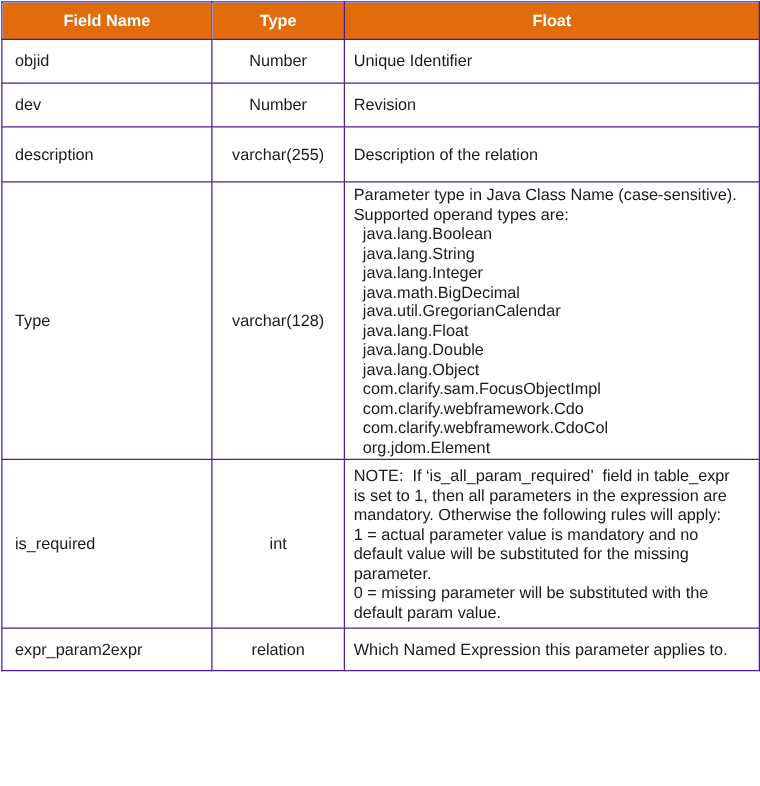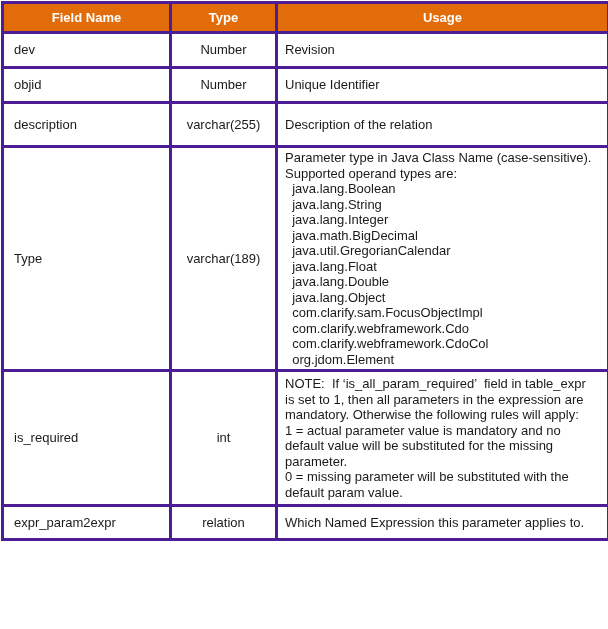--- a/index.html
+++ b/index.html
@@ -16,21 +16,21 @@
     padding-top: 1px;
   }
   table.fields {
     border-collapse: collapse;
     table-layout: fixed;
     width: 606px;
     margin-left: 1px;
   }
   table.fields th,
   table.fields td {
-    border: 3px solid #4c1d95;
+    border: 1px solid #4c1d95;
     box-sizing: border-box;
     overflow: hidden;
   }
   table.fields th {
     background: #E36C0A;
     color: #FFFFFF;
     font-size: 13px;
     font-weight: bold;
     text-align: center;
     vertical-align: middle;
@@ -64,42 +64,42 @@
   <table class="fields">
     <colgroup>
       <col style="width:168px">
       <col style="width:106px">
       <col style="width:332px">
     </colgroup>
     <thead>
       <tr style="height:30px">
         <th>Field Name</th>
         <th>Type</th>
-        <th>Usage</th>
+        <th>Float</th>
       </tr>
     </thead>
     <tbody>
       <tr style="height:35px">
+        <td class="c-field">objid</td>
+        <td class="c-type">Number</td>
+        <td class="c-usage">Unique Identifier</td>
+      </tr>
+      <tr style="height:35px">
         <td class="c-field">dev</td>
         <td class="c-type">Number</td>
         <td class="c-usage">Revision</td>
-      </tr>
-      <tr style="height:35px">
-        <td class="c-field">objid</td>
-        <td class="c-type">Number</td>
-        <td class="c-usage">Unique Identifier</td>
       </tr>
       <tr style="height:44px">
         <td class="c-field">description</td>
         <td class="c-type">varchar(255)</td>
         <td class="c-usage">Description of the relation</td>
       </tr>
       <tr style="height:222px">
         <td class="c-field">Type</td>
-        <td class="c-type">varchar(189)</td>
+        <td class="c-type">varchar(128)</td>
         <td class="c-usage">Parameter type in Java Class Name (case-sensitive).
 Supported operand types are:
   java.lang.Boolean
   java.lang.String
   java.lang.Integer
   java.math.BigDecimal
   java.util.GregorianCalendar
   java.lang.Float
   java.lang.Double
   java.lang.Object

